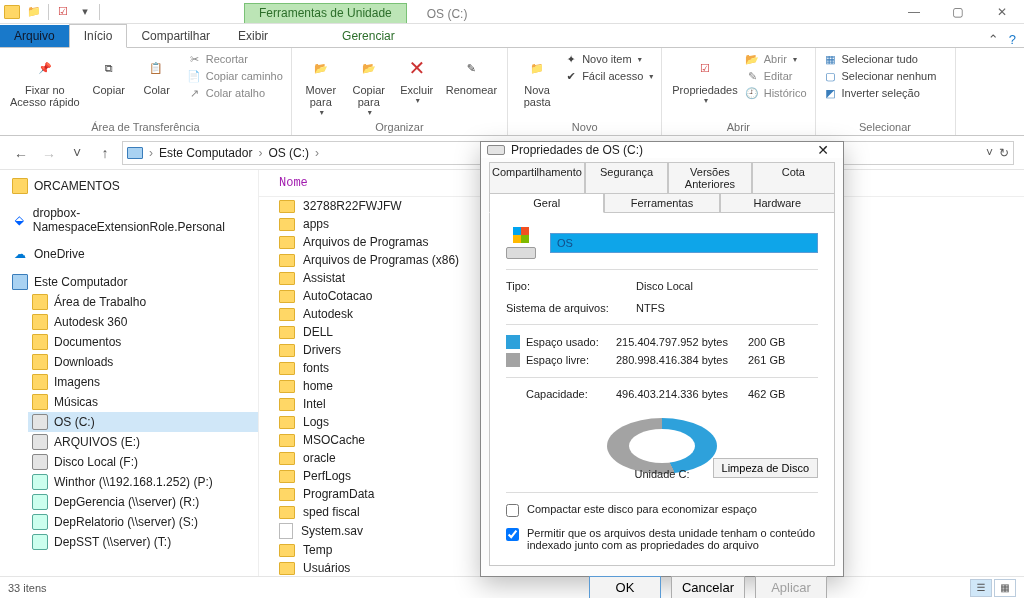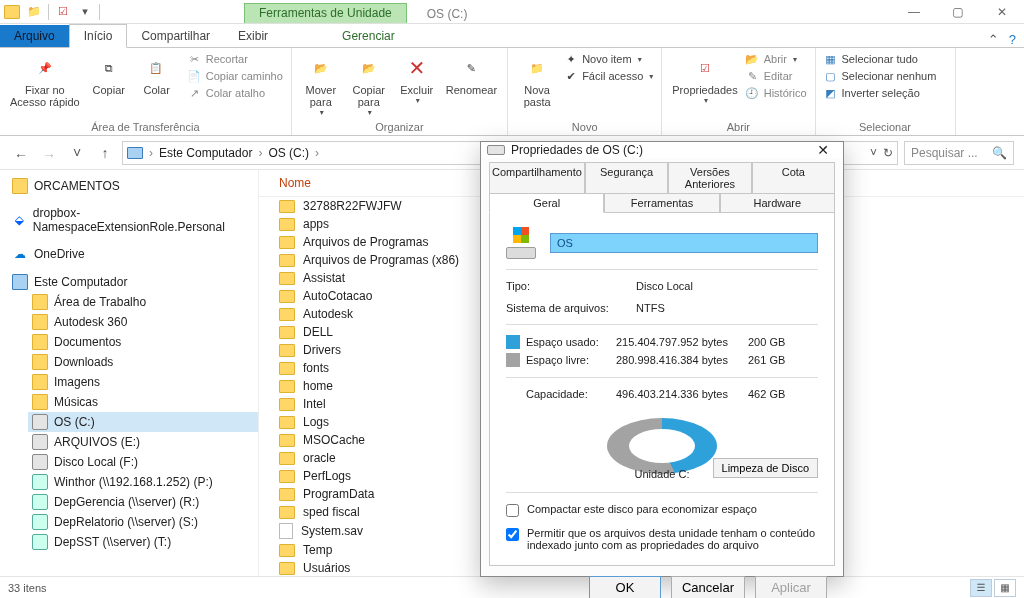--- a/index.html
+++ b/index.html
@@ -45,21 +45,21 @@
   .search { width: 110px; border: 1px solid #cfcfcf; height: 24px; padding: 0 6px; font-size: 12px; color: #888; display: flex; align-items: center; gap: 4px; }
   
   .work { display: flex; height: 406px; }
   .nav-tree { width: 258px; overflow: auto; padding: 6px 0 6px 4px; }
   .tree-item { display: flex; align-items: center; gap: 6px; padding: 2px 4px; font-size: 12px; color: #222; margin-left: 12px; }
   .tree-item.root { margin-left: 4px; }
   .tree-item.selected { background: #d0e7f8; }
   .tree-item .ti-ico { width: 16px; height: 16px; display: inline-flex; align-items: center; justify-content: center; }
   .spacer { height: 8px; }
   .file-list { flex: 1; border-left: 1px solid #eee; overflow: auto; }
-  .col-header { padding: 6px 20px; font-size: 12px; color: #c2410c; border-bottom: 1px solid #eee; }
+  .col-header { padding: 6px 20px; font-size: 12px; color: #a21caf; border-bottom: 1px solid #eee; font-family: Liberation Mono, monospace; }
   .file-item { display: flex; align-items: center; gap: 8px; padding: 2px 20px; font-size: 12px; }
   .folder-icon { width: 16px; height: 13px; background: #ffd766; border: 1px solid #e0b030; border-radius: 1px; display: inline-block; }
   .file-icon { width: 14px; height: 16px; background: #fff; border: 1px solid #bbb; display: inline-block; }
   
   .statusbar { height: 22px; border-top: 1px solid #e5e5e5; display: flex; align-items: center; padding: 0 8px; font-size: 11px; color: #555; }
   .view-switch { margin-left: auto; display: flex; gap: 2px; }
   .view-switch span { width: 22px; height: 18px; border: 1px solid #bcd; display: inline-flex; align-items: center; justify-content: center; font-size: 10px; }
   .view-switch span.active { background: #d0e7f8; }
   
   .dialog { position: absolute; left: 480px; top: 141px; width: 364px; height: 436px; background: #fcfcfc; border: 1px solid #888; box-shadow: 0 8px 24px rgba(0,0,0,.25); display: flex; flex-direction: column; }
@@ -71,21 +71,21 @@
   .tab-row .dtab.active { background: #fff; border-bottom: 1px solid #fff; position: relative; z-index: 2; }
   .tab-row.top .dtab { border-bottom: none; }
   .dlg-body { flex: 1; border: 1px solid #c7c7c7; margin: -1px 8px 0 8px; padding: 14px 16px; font-size: 11px; background: #fff; display: flex; flex-direction: column; gap: 10px; }
   .drow { display: flex; align-items: center; gap: 18px; }
   .drow .lbl { width: 112px; }
   .drow .val { }
   .drive-name-row { display: flex; align-items: center; gap: 14px; }
   .drive-glyph { display: flex; flex-direction: column; align-items: center; }
   .drive-glyph .win { width: 16px; height: 16px; display: inline-block; background: conic-gradient(#f25022 0 25%, #7fba00 0 50%, #ffb900 0 75%, #00a4ef 0); transform: rotate(0deg); }
   .drive-glyph .hdd { width: 30px; height: 12px; background: #dcdcdc; border: 1px solid #9c9c9c; border-radius: 2px; margin-top: 4px; }
-  .dname { flex: 1; border: 1px solid #5a9bd5; background: #7dd3fc; padding: 3px 6px; color: #134e89; }
+  .dname { flex: 1; border: 1px solid #5a9bd5; background: #0ea5e9; padding: 3px 6px; color: #134e89; }
   .hr { height: 1px; background: #dcdcdc; }
   .space-grid { display: grid; grid-template-columns: 20px 90px 132px 50px; row-gap: 4px; font-size: 11px; align-items: center; }
   .sw { width: 14px; height: 14px; display: inline-block; }
   .sw.used { background: #2ea1db; }
   .sw.free { background: #a3a3a3; }
   .donut-row { display: flex; align-items: center; justify-content: center; position: relative; height: 72px; }
   .donut { width: 110px; height: 56px; border-radius: 55px/28px; background: conic-gradient(#2ea1db 0 43%, #a3a3a3 43% 100%); position: relative; }
   .donut::after { content: ""; position: absolute; left: 22px; top: 11px; width: 66px; height: 34px; background: #fff; border-radius: 33px/17px; }
   .donut-label { position: absolute; bottom: 2px; left: 0; width: 100%; text-align: center; font-size: 11px; }
   .cleanup-btn { position: absolute; right: 0; bottom: 4px; border: 1px solid #bcbcbc; background: #f3f3f3; padding: 3px 8px; font-size: 11px; }
@@ -282,24 +282,20 @@
       </span>
     <span class="crumb">OS (C:)</span>
     <span class="crumb">
         <span class="sep">›</span>
       </span>
     <span class="addr-right">
       <span>˅</span>
       <span>↻</span>
     </span>
   </div>
-  <div class="search">
-    <span>Pesquisar ...</span>
-    <span style="margin-left:auto">🔍</span>
-  </div>
 </div>
 
 <div class="work">
   <div class="nav-tree">
     <div class="tree-item root">
         <span class="folder-icon ti-ico"></span>
         <span>ORCAMENTOS</span>
       </div>
     <div class="spacer"></div>
     <div class="tree-item root">

